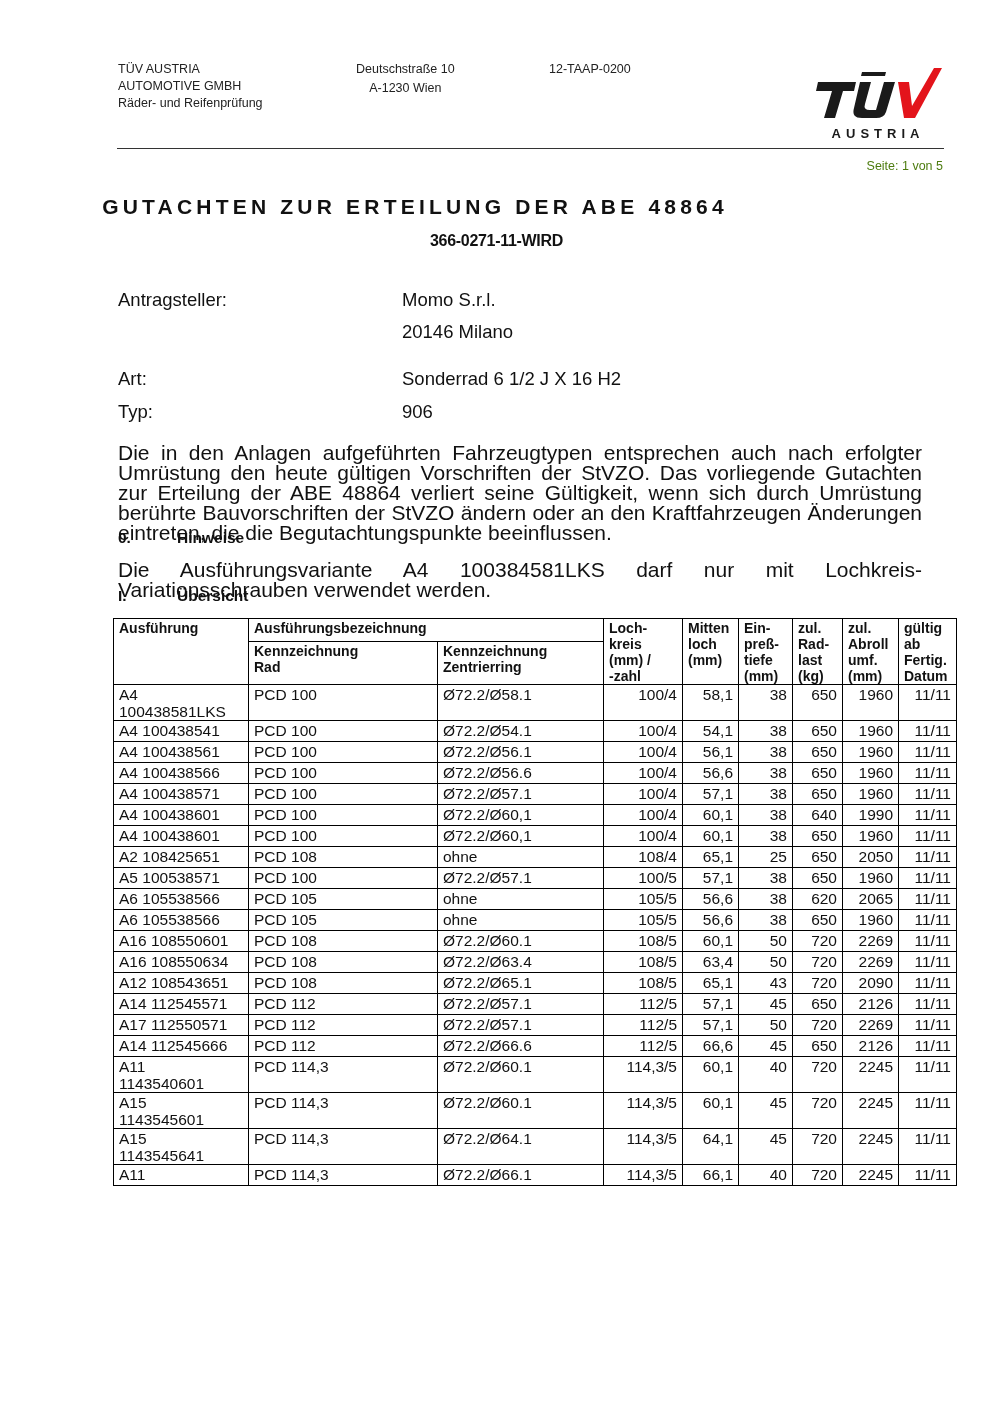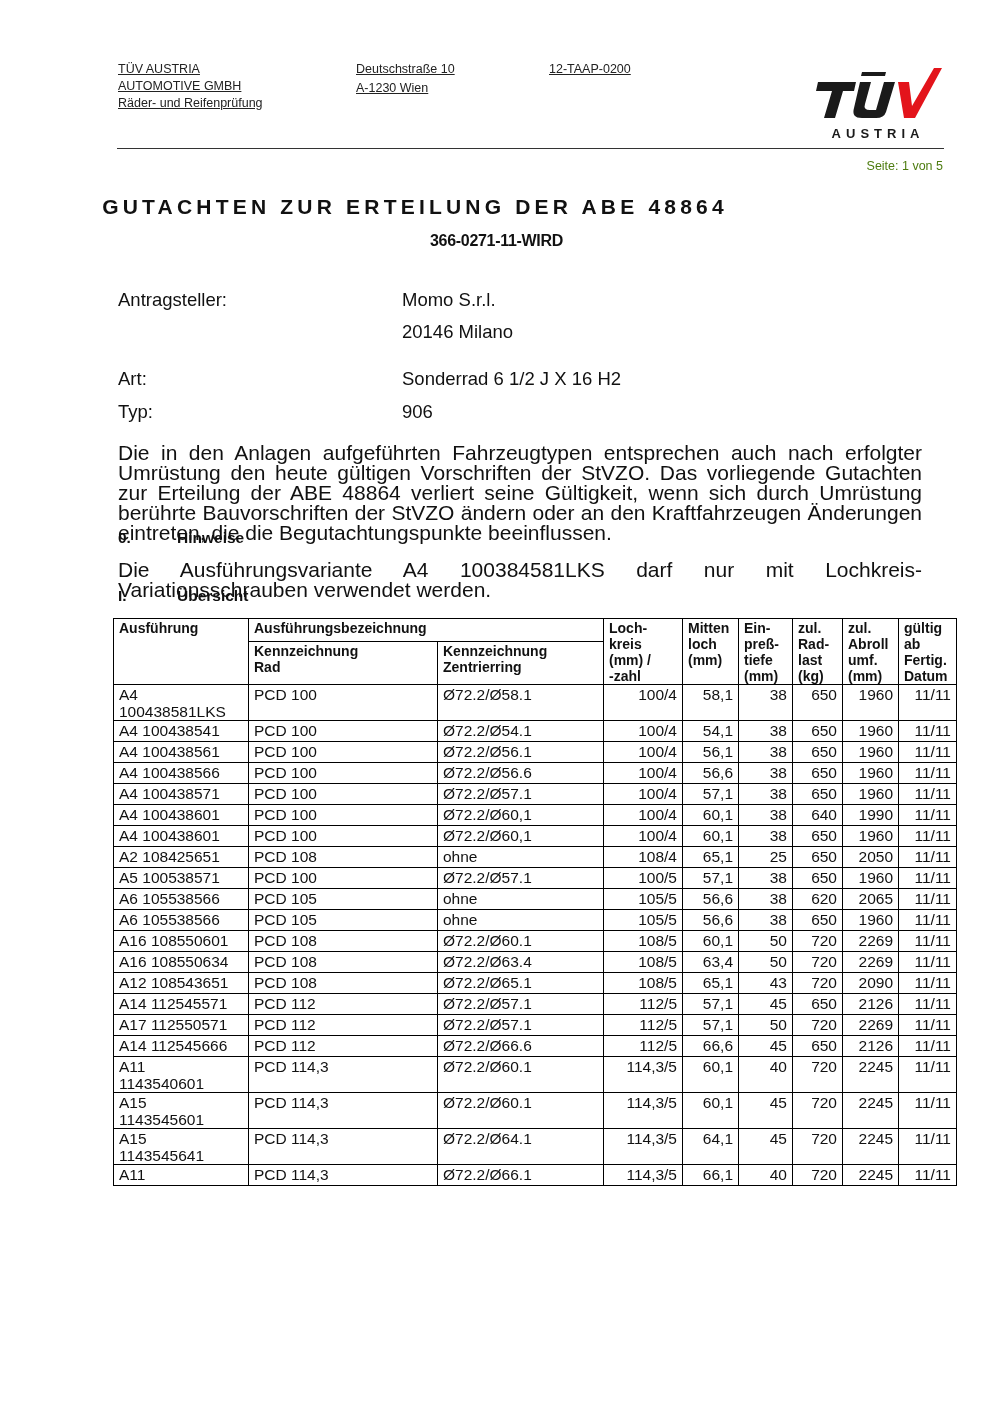--- a/index.html
+++ b/index.html
@@ -1,17 +1,17 @@
 <!DOCTYPE html>
 <html><head>
 <meta charset="utf-8">
 <style>
   html, body { margin: 0; padding: 0; background: #ffffff; }
   body { width: 993px; height: 1404px; position: relative; font-family: "Liberation Sans", sans-serif; color: #111; overflow: hidden; }
-  .abs { position: absolute; text-decoration: underline; }
+  .abs { position: absolute; }
   .hdr-text { font-size: 12.5px; line-height: 17px; color: #222; }
   .hdr-line { position: absolute; left: 117px; top: 148px; width: 827px; height: 1px; background: #333; }
   .logo { position: absolute; left: 812px; top: 64px; width: 132px; height: 78px; }
   .page-num { position: absolute; right: 50px; top: 159px; font-size: 12.5px; color: #4d7c0f; }
   .title { position: absolute; left: 0; width: 830px; top: 195px; text-align: center; font-size: 21px; font-weight: bold; letter-spacing: 4.2px; }
   .subtitle { position: absolute; left: 0; width: 993px; top: 232px; text-align: center; font-size: 16px; font-weight: bold; letter-spacing: -0.3px; }
   .field-label, .field-value { position: absolute; font-size: 18.5px; }
   .para { position: absolute; left: 118px; width: 804px; font-size: 21px; line-height: 20px; text-align: justify; }
   .section-head { position: absolute; left: 118px; font-size: 15.5px; font-weight: bold; }
   .section-head .num { display: inline-block; width: 59px; }
@@ -24,21 +24,21 @@
 </head>
 <body>
 
 <div class="abs hdr-text" style="left:118px; top:61px;">
   <div>TÜV AUSTRIA</div>
   <div>AUTOMOTIVE GMBH</div>
   <div>Räder- und Reifenprüfung</div>
 </div>
 <div class="abs hdr-text" style="left:356px; top:61px;">
   <div>Deutschstraße 10</div>
-  <div style="margin-top:2px;">A-1230 Wien</div>
+  <div style="margin-top:2px;text-align:center;">A-1230 Wien</div>
 </div>
 <div class="abs hdr-text" style="left:549px; top:61px;">12-TAAP-0200</div>
 
 <div class="logo">
   <svg width="132" height="78" viewBox="0 0 132 78">
 
     <polygon points="6,18 44,18 42,27 31,27 23,54 12,54 20,27 4,27" fill="#1a1a1a"></polygon>
 
     <polygon points="50,8 74,8 73,12 49,12" fill="#1a1a1a"></polygon>
 

